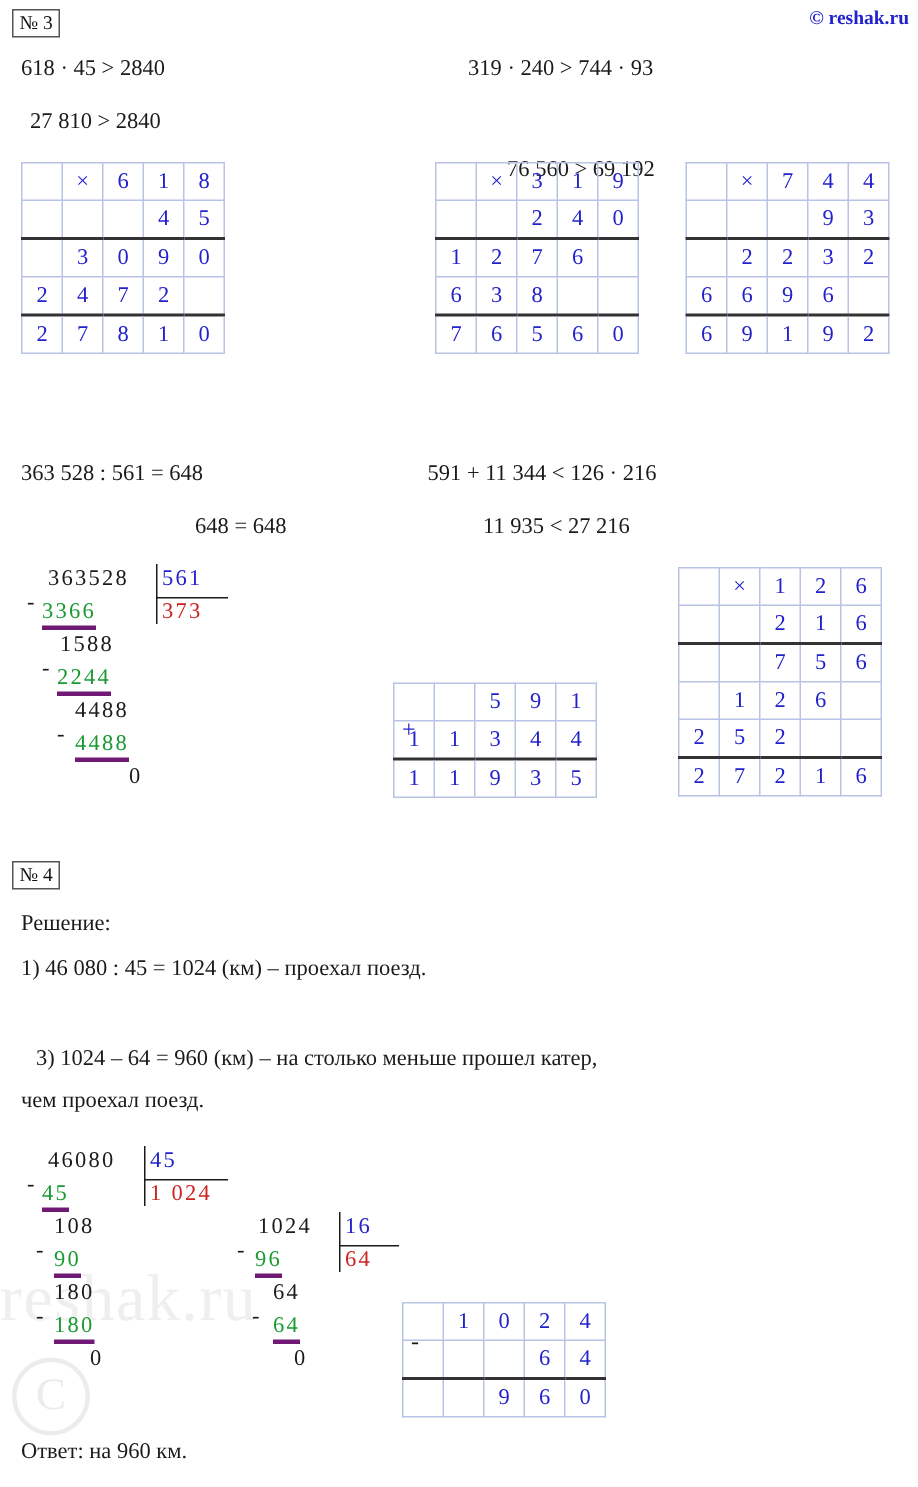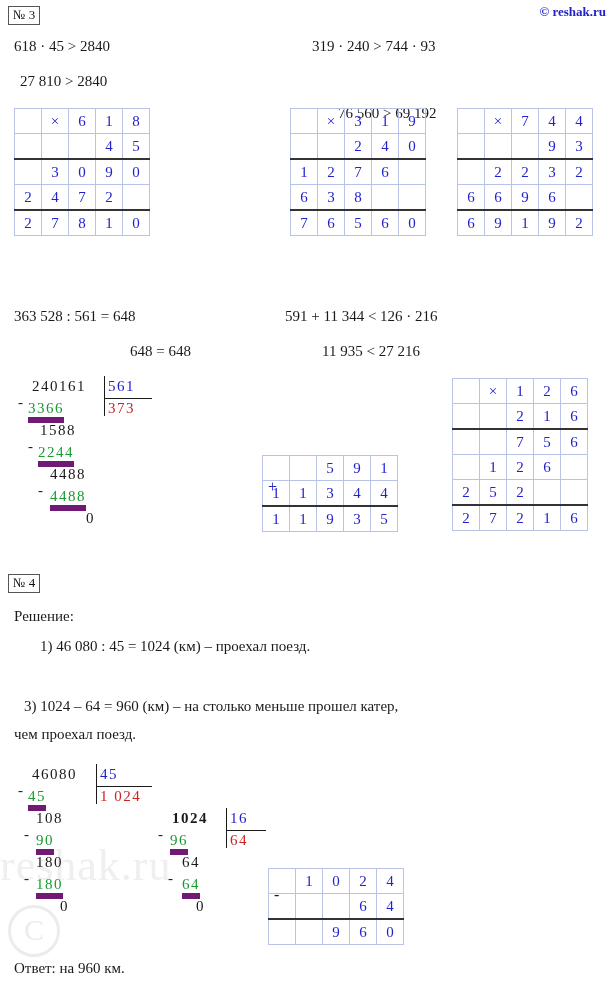--- a/index.html
+++ b/index.html
@@ -63,21 +63,21 @@
   .gtab td.blank{border:1px solid #b9c3e6;color:transparent;}
   .gtab td.thick-top{border-top:2px solid #333;}
 
   
   .ld{position:absolute;font-family:"Liberation Serif", serif;font-size:15px;}
   .ld .row{position:absolute;white-space:nowrap;}
   .blue{color:#2222cc;}
   .green{color:#1a9a33;}
   .red{color:#cc2222;}
   .black{color:#1a1a1a;}
-  .ul{border-bottom:6px solid #701a75;}
+  .ul{border-bottom:3px solid #701a75;}
   .vline{position:absolute;border-left:1px solid #1a1a1a;}
   .hline{position:absolute;border-top:1px solid #1a1a1a;}
   .minus{position:absolute;font-size:15px;color:#1a1a1a;}
 
   .ans{
     position:absolute;font-size:15px;
     font-family:"Liberation Serif", serif;
   }
 </style>
 </head>
@@ -218,21 +218,21 @@
   </tbody>
     </table>
 
   <div class="eq" style="left:14px;top:308px;">363 528 : 561 = 648</div>
   <div class="eq" style="left:130px;top:343px;">648 = 648</div>
 
   <div class="eq" style="left:285px;top:308px;">591 + 11 344 &lt; 126 · 216</div>
   <div class="eq" style="left:322px;top:343px;">11 935 &lt; 27 216</div>
 
   <div class="ld" style="left:18px;top:378px;width:180px;height:155px;">
-    <span class="row black" style="left:14px;top:0px;letter-spacing:1.5px;">240161</span>
+    <span class="row black" style="left:14px;top:0px;letter-spacing:1.5px;">363528</span>
     <span class="row blue" style="left:90px;top:0px;letter-spacing:1.5px;text-align:right;">561</span>
     <div class="vline" style="left:86px;top:-2px;height:40px;"></div>
     <div class="hline" style="left:86px;top:20px;width:48px;"></div>
     <span class="row red" style="left:90px;top:22px;letter-spacing:1.5px;">373</span>
 
     <span class="minus" style="left:0px;top:16px;">-</span>
     <span class="row green ul" style="left:10px;top:22px;letter-spacing:1.5px;">3366</span>
     <span class="row black" style="left:22px;top:44px;letter-spacing:1.5px;">1588</span>
 
     <span class="minus" style="left:10px;top:60px;">-</span>
@@ -314,21 +314,21 @@
       <td class="thick-top">2</td>
       <td class="thick-top">1</td>
       <td class="thick-top">6</td>
     </tr>
   </tbody>
     </table>
 
   <div class="tasknum" style="left:8px;top:574px;">№ 4</div>
 
   <div class="txt" style="left:14px;top:608px;">Решение:</div>
-  <div class="txt" style="left:14px;top:638px;margin-left:26px;">1) 46 080 : 45 = 1024 (км) – проехал поезд.</div>
+  <div class="txt" style="left:14px;top:638px;">1) 46 080 : 45 = 1024 (км) – проехал поезд.</div>
   <div class="txt" style="left:14px;top:698px;margin-left:10px;">3) 1024 – 64 = 960 (км) – на столько меньше прошел катер,</div>
   <div class="txt" style="left:14px;top:726px;">чем проехал поезд.</div>
 
   <div class="ld" style="left:18px;top:766px;width:170px;height:160px;">
     <span class="row black" style="left:14px;top:0px;letter-spacing:1.5px;">46080</span>
     <span class="row blue" style="left:82px;top:0px;letter-spacing:1.5px;">45</span>
     <div class="vline" style="left:78px;top:-2px;height:40px;"></div>
     <div class="hline" style="left:78px;top:20px;width:56px;"></div>
     <span class="row red" style="left:82px;top:22px;letter-spacing:1.5px;">1 024</span>
 
@@ -339,21 +339,21 @@
     <span class="minus" style="left:6px;top:60px;">-</span>
     <span class="row green ul" style="left:18px;top:66px;letter-spacing:1.5px;">90</span>
     <span class="row black" style="left:18px;top:88px;letter-spacing:1.5px;">180</span>
 
     <span class="minus" style="left:6px;top:104px;">-</span>
     <span class="row green ul" style="left:18px;top:110px;letter-spacing:1.5px;">180</span>
     <span class="row black" style="left:42px;top:132px;">0</span>
   </div>
 
   <div class="ld" style="left:158px;top:810px;width:150px;height:130px;">
-    <span class="row black" style="left:14px;top:0px;letter-spacing:1.5px;font-weight:bold;">1024</span>
+    <span class="row black" style="left:14px;top:0px;letter-spacing:1.5px;">1024</span>
     <span class="row blue" style="left:72px;top:0px;letter-spacing:1.5px;">16</span>
     <div class="vline" style="left:68px;top:-2px;height:40px;"></div>
     <div class="hline" style="left:68px;top:20px;width:40px;"></div>
     <span class="row red" style="left:72px;top:22px;letter-spacing:1.5px;">64</span>
 
     <span class="minus" style="left:0px;top:16px;">-</span>
     <span class="row green ul" style="left:12px;top:22px;letter-spacing:1.5px;">96</span>
     <span class="row black" style="left:24px;top:44px;letter-spacing:1.5px;">64</span>
 
     <span class="minus" style="left:10px;top:60px;">-</span>

